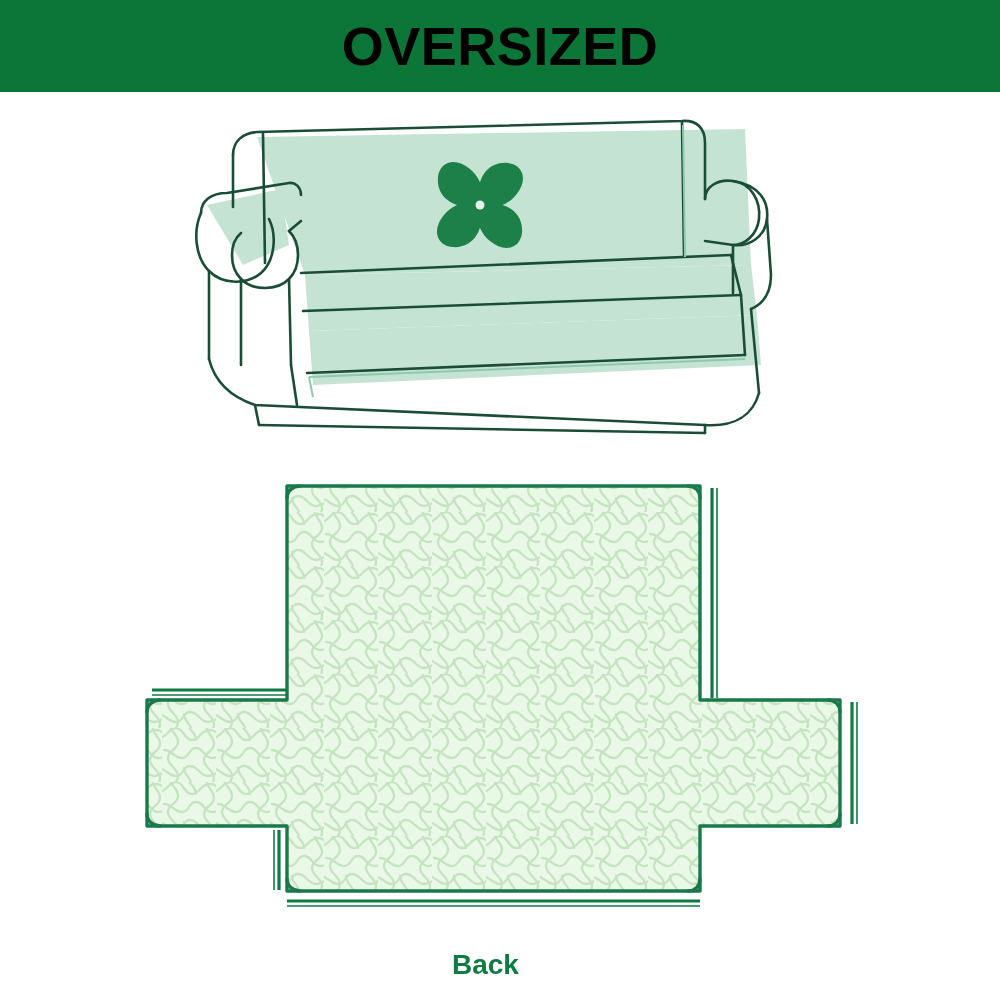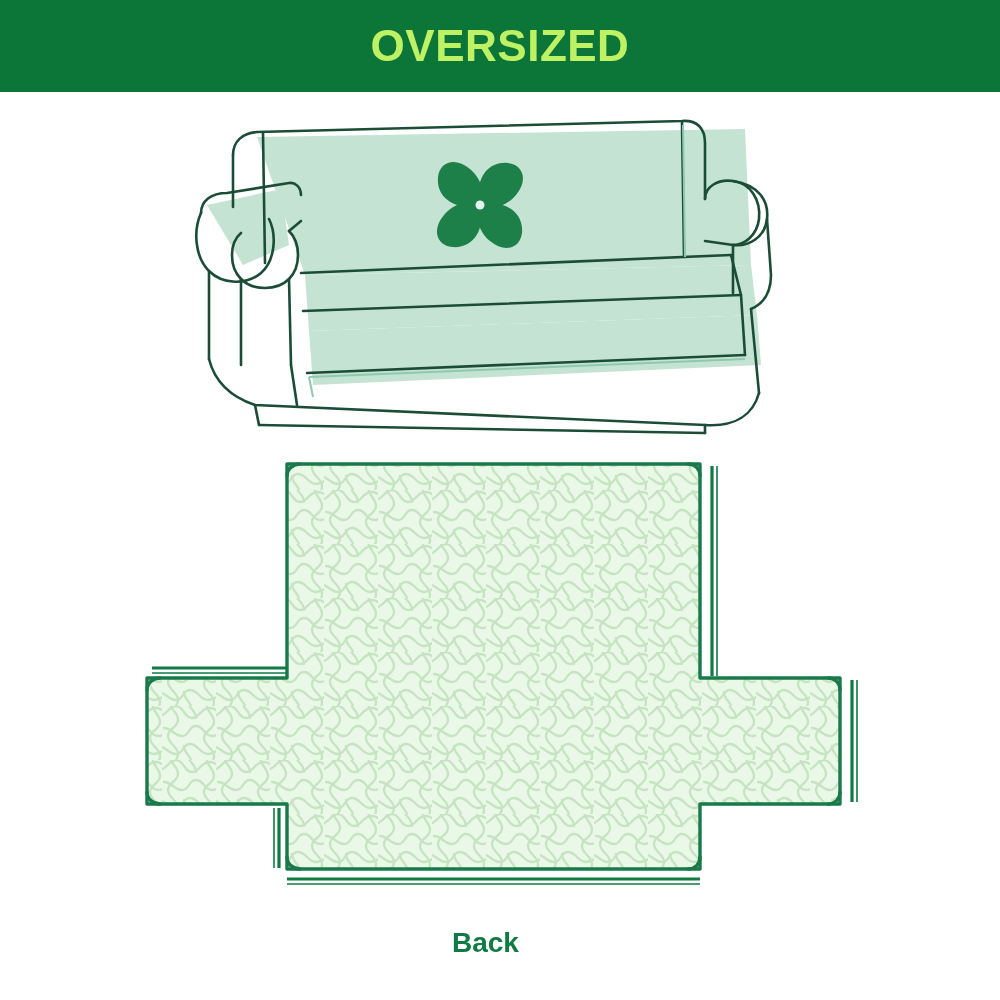--- a/index.html
+++ b/index.html
@@ -15,40 +15,40 @@
   #header-banner {
     position:absolute;
     left:0; top:0;
     width:1000px; height:92px;
     background:#0b7637;
     display:flex;
     align-items:center;
     justify-content:center;
   }
   #header-title {
-    color:#bef264;
-    font-size:44px;
+    color:#000000;
+    font-size:54px;
     font-weight:bold;
     letter-spacing:0.5px;
     line-height:1;
     font-family:"Liberation Sans", sans-serif;
   }
 
   
   #sofa-illustration {
     position:absolute;
     left:185px; top:115px;
     width:630px; height:330px;
   }
   #sofa-illustration svg { display:block; width:100%; height:100%; }
 
   
   #dimension-diagram {
     position:absolute;
-    left:0px; top:436px;
+    left:0px; top:458px;
     width:1000px; height:500px;
   }
   #dimension-diagram svg { display:block; width:100%; height:100%; }
   .panel-label {
     position:absolute;
     color:#0f7a42;
     font-weight:bold;
     font-family:"Liberation Sans", sans-serif;
     white-space:nowrap;
     line-height:1;

